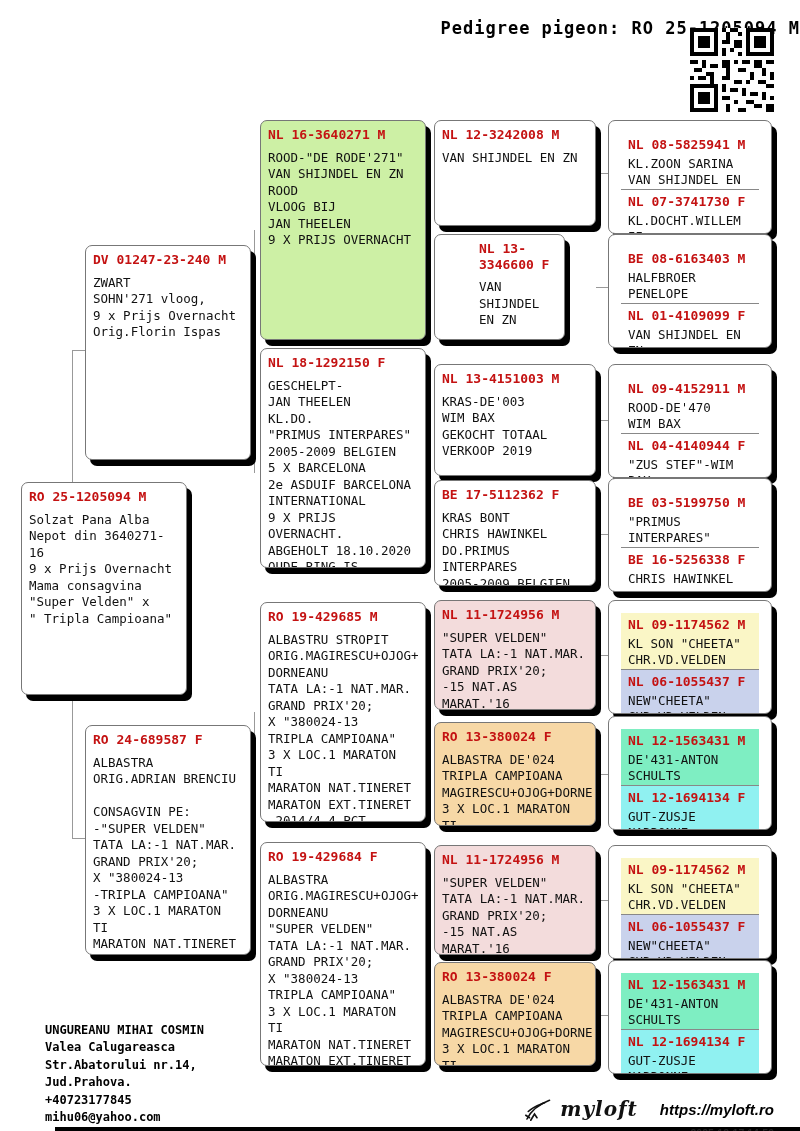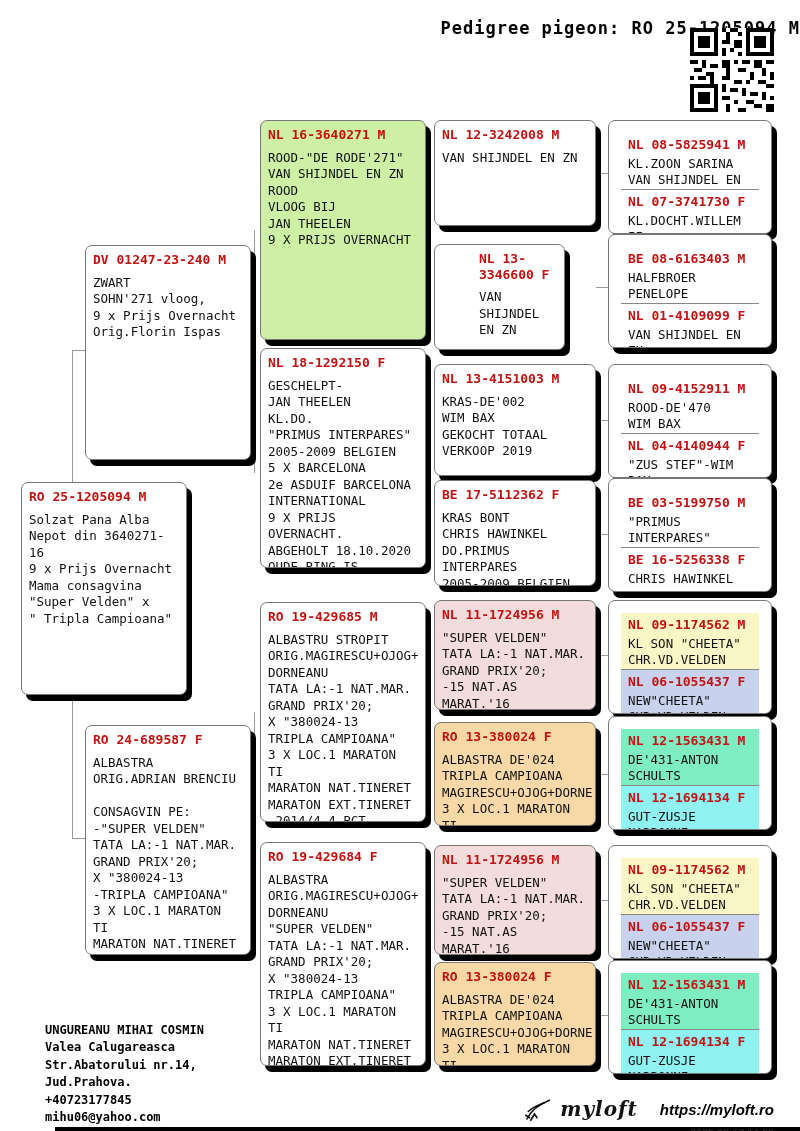--- a/index.html
+++ b/index.html
@@ -29,21 +29,21 @@
   .b-subject{left:21px;top:482px;width:166px;height:213px;}
   .b-sire{left:85px;top:245px;width:166px;height:215px;}
   .b-dam{left:85px;top:725px;width:166px;height:230px;}
   
   .b-g0{left:260px;top:120px;width:166px;height:220px;}
   .b-g1{left:260px;top:348px;width:166px;height:220px;}
   .b-g2{left:260px;top:602px;width:166px;height:220px;}
   .b-g3{left:260px;top:842px;width:166px;height:224px;}
   
   .b-gg0{left:434px;top:120px;width:162px;height:106px;}
-  .b-gg1{left:434px;top:244px;width:131px;height:106px;padding-left:44px;}
+  .b-gg1{left:434px;top:234px;width:131px;height:106px;padding-left:44px;}
   .b-gg2{left:434px;top:364px;width:162px;height:112px;}
   .b-gg3{left:434px;top:480px;width:162px;height:106px;}
   .b-gg4{left:434px;top:600px;width:162px;height:110px;}
   .b-gg5{left:434px;top:722px;width:162px;height:104px;}
   .b-gg6{left:434px;top:845px;width:162px;height:110px;}
   .b-gg7{left:434px;top:962px;width:162px;height:104px;}
   
   .b-p0{left:608px;top:120px;width:164px;height:114px;}
   .b-p1{left:608px;top:234px;width:164px;height:114px;}
   .b-p2{left:608px;top:364px;width:164px;height:114px;}
@@ -250,21 +250,21 @@
 <div class="box b-gg0">
   <div class="id">NL 12-3242008 M</div>
   <div class="body">VAN SHIJNDEL EN ZN</div>
 </div>
 <div class="box b-gg1">
   <div class="id">NL 13-3346600 F</div>
   <div class="body">VAN SHIJNDEL EN ZN</div>
 </div>
 <div class="box b-gg2">
   <div class="id">NL 13-4151003 M</div>
-  <div class="body">KRAS-DE'002
+  <div class="body">KRAS-DE'003
 WIM BAX
 GEKOCHT TOTAAL
 VERKOOP 2019</div>
 </div>
 <div class="box b-gg3">
   <div class="id">BE 17-5112362 F</div>
   <div class="body">KRAS BONT
 CHRIS HAWINKEL
 DO.PRIMUS INTERPARES
 2005-2009 BELGIEN

